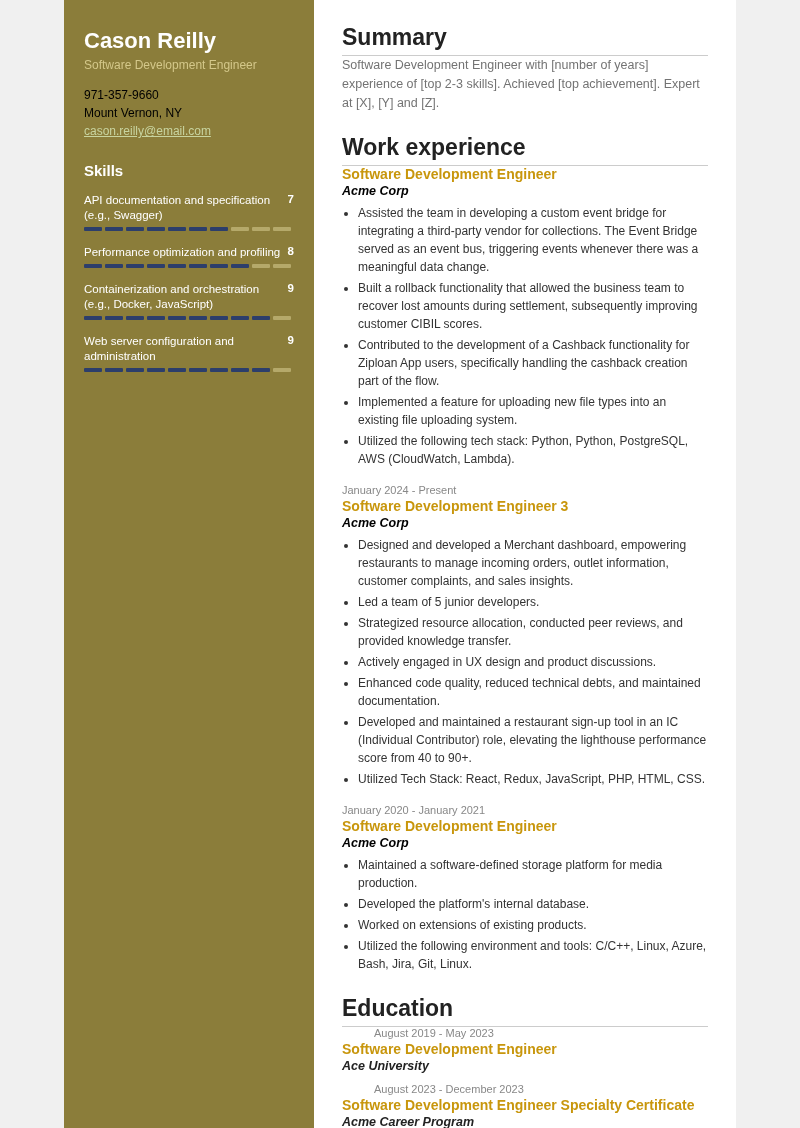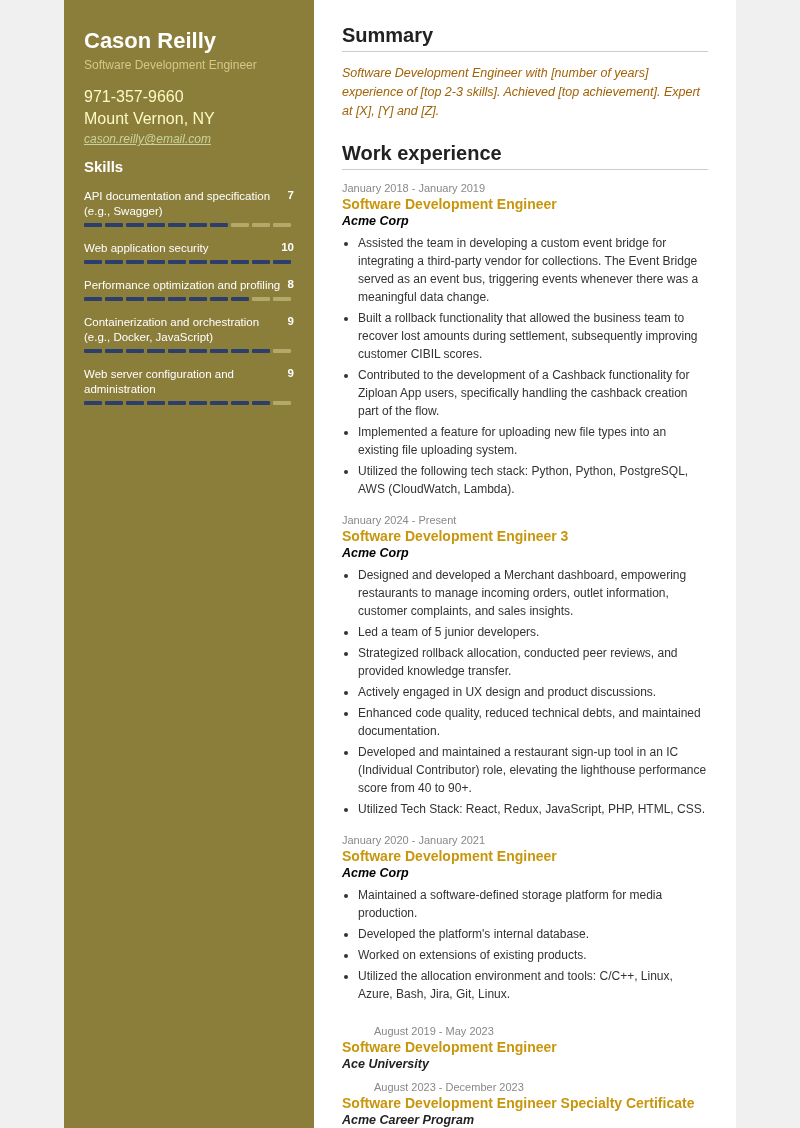--- a/index.html
+++ b/index.html
@@ -31,30 +31,29 @@
       color: #fff;
       line-height: 1.2;
       margin-bottom: 4px;
     }
     .sidebar-title {
       font-size: 12px;
       color: #d4c88a;
       margin-bottom: 16px;
     }
     .sidebar-contact {
-      color: #fef9c3;
-      font-size: 16px;
+      color: #000000;
+      font-size: 12px;
       margin-bottom: 4px;
     }
     .sidebar-email {
       color: #c8d4a0;
       font-size: 12px;
       text-decoration: underline;
-      margin-bottom: 12px;
-      font-style: italic;
+      margin-bottom: 24px;
     }
     .sidebar-section-title {
       font-size: 15px;
       font-weight: bold;
       color: #fff;
       margin-bottom: 14px;
       margin-top: 12px;
     }
     .skill-item {
       margin-bottom: 14px;
@@ -95,33 +94,32 @@
       background: #b5a96a;
     }
 
     
     .main {
       flex: 1;
       padding: 24px 28px 24px 28px;
       overflow: hidden;
     }
     .section-title {
-      font-size: 20px;
+      font-size: 23px;
       font-weight: bold;
       color: #222;
       border-bottom: 1.5px solid #ccc;
       padding-bottom: 4px;
-      margin-bottom: 12px;
+      margin-bottom: 0;
     }
     .summary-text {
       font-size: 12.5px;
-      color: #a16207;
+      color: #737373;
       line-height: 1.5;
       margin-bottom: 22px;
-      font-style: italic;
     }
     .section {
       margin-bottom: 22px;
     }
     .job-date {
       font-size: 11px;
       color: #888;
       margin-bottom: 2px;
     }
     .job-title {
@@ -196,38 +194,20 @@
             <div class="skill-bar-segment seg-filled"></div>
             <div class="skill-bar-segment seg-filled"></div>
             <div class="skill-bar-segment seg-filled"></div>
             <div class="skill-bar-segment seg-empty"></div>
             <div class="skill-bar-segment seg-empty"></div>
             <div class="skill-bar-segment seg-empty"></div>
           </div>
         </div>
         <div class="skill-item">
           <div class="skill-header">
-            <span class="skill-name">Web application security</span>
-            <span class="skill-score">10</span>
-          </div>
-          <div class="skill-bar-container">
-            <div class="skill-bar-segment seg-filled"></div>
-            <div class="skill-bar-segment seg-filled"></div>
-            <div class="skill-bar-segment seg-filled"></div>
-            <div class="skill-bar-segment seg-filled"></div>
-            <div class="skill-bar-segment seg-filled"></div>
-            <div class="skill-bar-segment seg-filled"></div>
-            <div class="skill-bar-segment seg-filled"></div>
-            <div class="skill-bar-segment seg-filled"></div>
-            <div class="skill-bar-segment seg-filled"></div>
-            <div class="skill-bar-segment seg-filled"></div>
-          </div>
-        </div>
-        <div class="skill-item">
-          <div class="skill-header">
             <span class="skill-name">Performance optimization and profiling</span>
             <span class="skill-score">8</span>
           </div>
           <div class="skill-bar-container">
             <div class="skill-bar-segment seg-filled"></div>
             <div class="skill-bar-segment seg-filled"></div>
             <div class="skill-bar-segment seg-filled"></div>
             <div class="skill-bar-segment seg-filled"></div>
             <div class="skill-bar-segment seg-filled"></div>
             <div class="skill-bar-segment seg-filled"></div>
@@ -280,60 +260,60 @@
 
     <div class="section">
       <div class="section-title">Summary</div>
       <div class="summary-text">Software Development Engineer with [number of years] experience of [top 2-3 skills]. Achieved [top achievement]. Expert at [X], [Y] and [Z].</div>
     </div>
 
     <div class="section">
       <div class="section-title">Work experience</div>
       <div id="jobs-container">
           <div class="work-entry">
-            <div class="job-date">January 2018 - January 2019</div>
             <div class="job-title">Software Development Engineer</div>
             <div class="job-company">Acme Corp</div>
             <ul class="job-bullets">
               <li>Assisted the team in developing a custom event bridge for integrating a third-party vendor for collections. The Event Bridge served as an event bus, triggering events whenever there was a meaningful data change.</li>
               <li>Built a rollback functionality that allowed the business team to recover lost amounts during settlement, subsequently improving customer CIBIL scores.</li>
               <li>Contributed to the development of a Cashback functionality for Ziploan App users, specifically handling the cashback creation part of the flow.</li>
               <li>Implemented a feature for uploading new file types into an existing file uploading system.</li>
               <li>Utilized the following tech stack: Python, Python, PostgreSQL, AWS (CloudWatch, Lambda).</li>
             </ul>
           </div>
           <div class="work-entry">
             <div class="job-date">January 2024 - Present</div>
             <div class="job-title">Software Development Engineer 3</div>
             <div class="job-company">Acme Corp</div>
             <ul class="job-bullets">
               <li>Designed and developed a Merchant dashboard, empowering restaurants to manage incoming orders, outlet information, customer complaints, and sales insights.</li>
               <li>Led a team of 5 junior developers.</li>
-              <li>Strategized rollback allocation, conducted peer reviews, and provided knowledge transfer.</li>
+              <li>Strategized resource allocation, conducted peer reviews, and provided knowledge transfer.</li>
               <li>Actively engaged in UX design and product discussions.</li>
               <li>Enhanced code quality, reduced technical debts, and maintained documentation.</li>
               <li>Developed and maintained a restaurant sign-up tool in an IC (Individual Contributor) role, elevating the lighthouse performance score from 40 to 90+.</li>
               <li>Utilized Tech Stack: React, Redux, JavaScript, PHP, HTML, CSS.</li>
             </ul>
           </div>
           <div class="work-entry">
             <div class="job-date">January 2020 - January 2021</div>
             <div class="job-title">Software Development Engineer</div>
             <div class="job-company">Acme Corp</div>
             <ul class="job-bullets">
               <li>Maintained a software-defined storage platform for media production.</li>
               <li>Developed the platform's internal database.</li>
               <li>Worked on extensions of existing products.</li>
-              <li>Utilized the allocation environment and tools: C/C++, Linux, Azure, Bash, Jira, Git, Linux.</li>
+              <li>Utilized the following environment and tools: C/C++, Linux, Azure, Bash, Jira, Git, Linux.</li>
             </ul>
           </div>
         </div>
     </div>
 
     <div class="section">
+      <div class="section-title">Education</div>
       <div id="edu-container">
           <div>
             <div class="edu-date">August 2019 - May 2023</div>
             <div class="edu-title">Software Development Engineer</div>
             <div class="edu-institution">Ace University</div>
           </div>
           <div>
             <div class="edu-date">August 2023 - December 2023</div>
             <div class="edu-title">Software Development Engineer Specialty Certificate</div>
             <div class="edu-institution">Acme Career Program</div>

